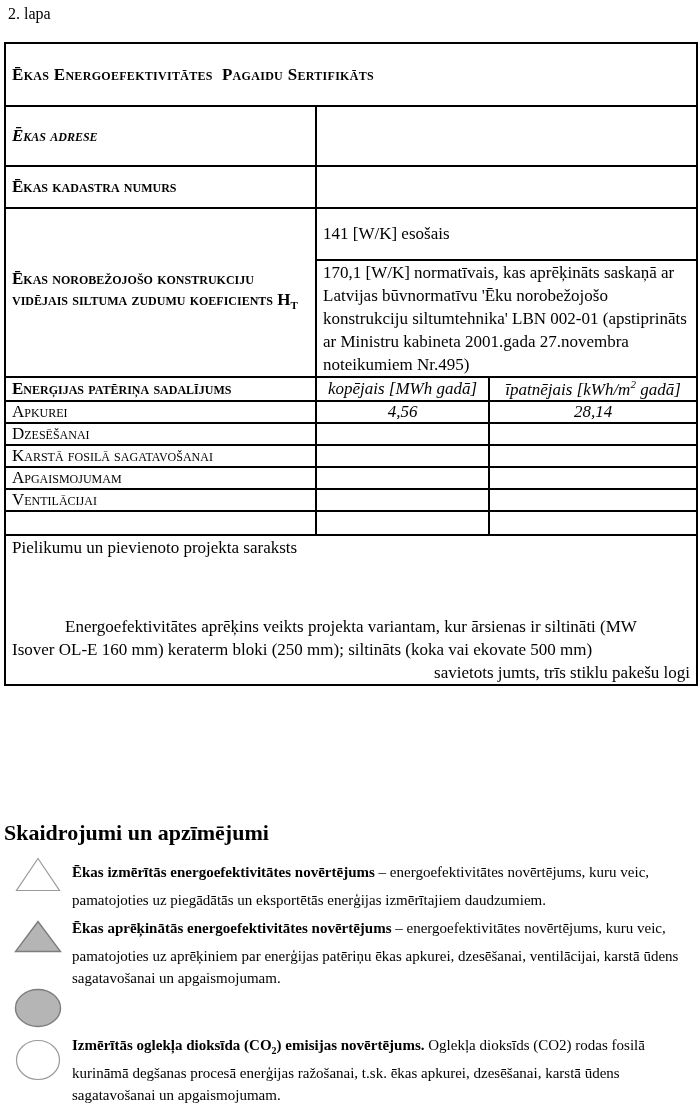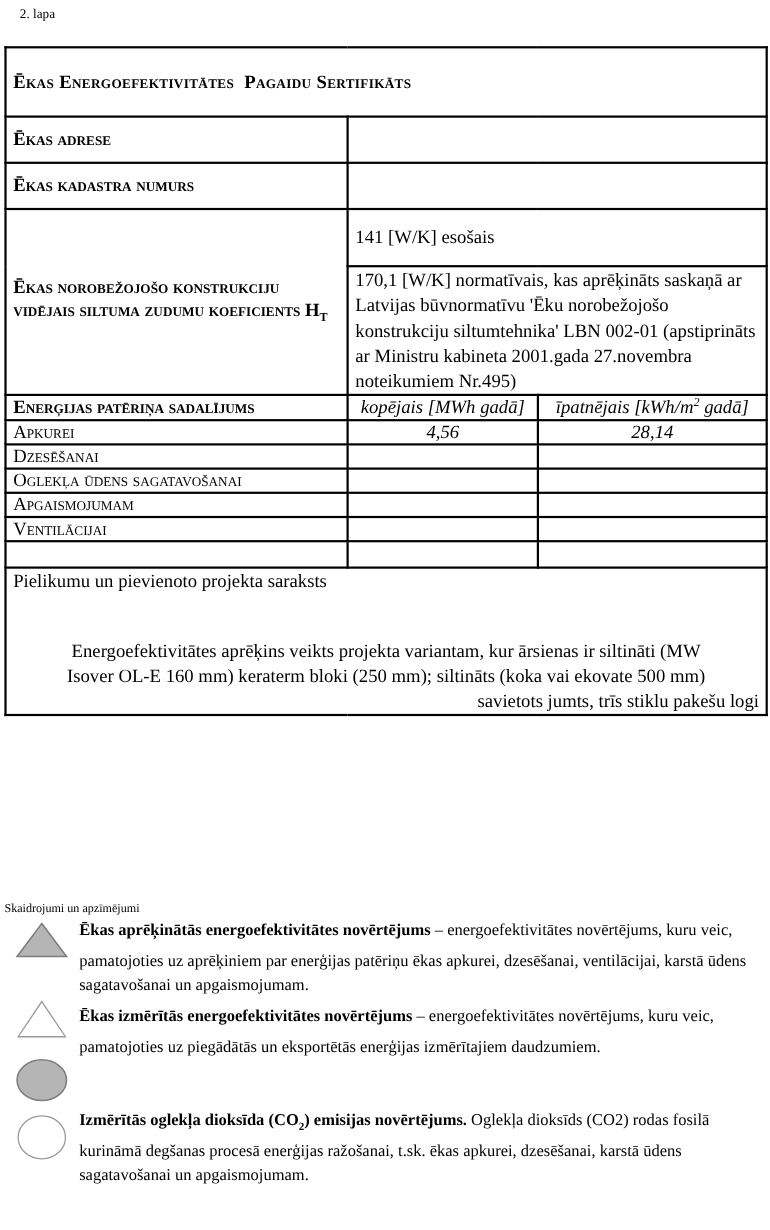--- a/index.html
+++ b/index.html
@@ -9,42 +9,42 @@
     width: 700px;
     height: 1118px;
     background: #ffffff;
     color: #000000;
     font-family: "Liberation Serif", serif;
     overflow: hidden;
   }
   .page-label {
     position: absolute;
     top: 5px;
-    left: 18px;
-    font-size: 12px;
+    left: 8px;
+    font-size: 16px;
   }
 
   
   table.cert {
     position: absolute;
     top: 42px;
     left: 4px;
     width: 692px;
     border-collapse: collapse;
     table-layout: fixed;
   }
   table.cert td {
     border: 2px solid #000000;
     font-size: 17px;
     padding: 0 6px;
     vertical-align: middle;
     overflow: hidden;
   }
   tr.r-title   { height: 63px; }
-  tr.r-adrese  { height: 42px; }
+  tr.r-adrese  { height: 60px; font-style: italic; }
   tr.r-kadastra{ height: 42px; }
   tr.r-esosais { height: 52px; }
   tr.r-normativais { height: 116px; }
   tr.r-eheader { height: 18px; }
   tr.r-sub     { height: 21px; }
   tr.r-empty   { height: 24px; }
   tr.r-piel    { height: 132px; }
 
   td.title {
     font-size: 28px;
@@ -78,35 +78,35 @@
   td.sub {
     font-variant: small-caps;
     font-size: 16px;
     padding-left: 32px;
   }
   td.piel {
     vertical-align: top;
     padding: 2px 4px;
     line-height: 23px;
   }
-  .piel-line1 { text-align: center; margin-top: 40px; }
-  .piel-line2 { text-align: center; }
+  .piel-line1 { text-align: center; margin-top: 56px; }
+  .piel-line2 { }
   .piel-line3 { text-align: right; }
 
   
   .legend {
     position: absolute;
     top: 820px;
     left: 4px;
     width: 694px;
   }
   .legend-heading {
-    font-size: 11px;
-    font-weight: normal;
-    margin-bottom: 3px;
+    font-size: 22px;
+    font-weight: bold;
+    margin-bottom: 15px;
   }
   .legend-item {
     display: flex;
     align-items: flex-start;
     margin-bottom: 6px;
   }
   .sym {
     width: 68px;
     flex: none;
     display: flex;
@@ -188,21 +188,21 @@
         <td class="sub">Apkurei</td>
         <td class="center">4,56</td>
         <td class="center">28,14</td>
       </tr>
       <tr class="r-sub">
         <td class="sub">Dzesēšanai</td>
         <td class="center"></td>
         <td class="center"></td>
       </tr>
       <tr class="r-sub">
-        <td class="sub">Oglekļa ūdens sagatavošanai</td>
+        <td class="sub">Karstā fosilā sagatavošanai</td>
         <td class="center"></td>
         <td class="center"></td>
       </tr>
       <tr class="r-sub">
         <td class="sub">Apgaismojumam</td>
         <td class="center"></td>
         <td class="center"></td>
       </tr>
       <tr class="r-sub">
         <td class="sub">Ventilācijai</td>
@@ -224,42 +224,42 @@
           <div class="piel-line3">savietots jumts, trīs stiklu pakešu logi</div>
         </td>
       </tr>
     </tbody>
   </table>
 
   <div class="legend">
     <div class="legend-heading">Skaidrojumi un apzīmējumi</div>
 
     <div class="legend-item">
+      <div class="sym mt-b">
+        <svg width="48" height="35" viewBox="0 0 48 35">
+          <polygon class="shape-outline" points="24,1.5 45.5,33.5 2.5,33.5" fill="#ffffff"></polygon>
+        </svg>
+      </div>
+      <div class="legend-text">
+        <span class="b">Ēkas izmērītās energoefektivitātes novērtējums</span><sub class="co2"></sub><span class="b"></span><span> – energoefektivitātes novērtējums, kuru veic, pamatojoties uz piegādātās un eksportētās enerģijas izmērītajiem daudzumiem.</span>
+      </div>
+    </div>
+
+    <div class="legend-item">
       <div class="sym mt-a">
         <svg width="48" height="33" viewBox="0 0 48 33">
           <polygon class="shape-filled" points="24,1.5 46.5,31.5 1.5,31.5" fill="#b5b5b5"></polygon>
         </svg>
       </div>
       <div class="legend-text">
         <span class="b">Ēkas aprēķinātās energoefektivitātes novērtējums</span><sub class="co2"></sub><span class="b"></span><span> – energoefektivitātes novērtējums, kuru veic, pamatojoties uz aprēķiniem par enerģijas patēriņu ēkas apkurei, dzesēšanai, ventilācijai, karstā ūdens sagatavošanai un apgaismojumam.</span>
       </div>
     </div>
 
     <div class="legend-item">
-      <div class="sym mt-b">
-        <svg width="48" height="35" viewBox="0 0 48 35">
-          <polygon class="shape-outline" points="24,1.5 45.5,33.5 2.5,33.5" fill="#ffffff"></polygon>
-        </svg>
-      </div>
-      <div class="legend-text">
-        <span class="b">Ēkas izmērītās energoefektivitātes novērtējums</span><sub class="co2"></sub><span class="b"></span><span> – energoefektivitātes novērtējums, kuru veic, pamatojoties uz piegādātās un eksportētās enerģijas izmērītajiem daudzumiem.</span>
-      </div>
-    </div>
-
-    <div class="legend-item">
       <div class="sym mt-c">
         <svg width="48" height="40" viewBox="0 0 48 40">
           <ellipse class="shape-filled" cx="24" cy="20" rx="22.5" ry="18.5" fill="#b5b5b5"></ellipse>
         </svg>
       </div>
     </div>
 
     <div class="legend-item">
       <div class="sym mt-d">
         <svg width="46" height="42" viewBox="0 0 46 42">

